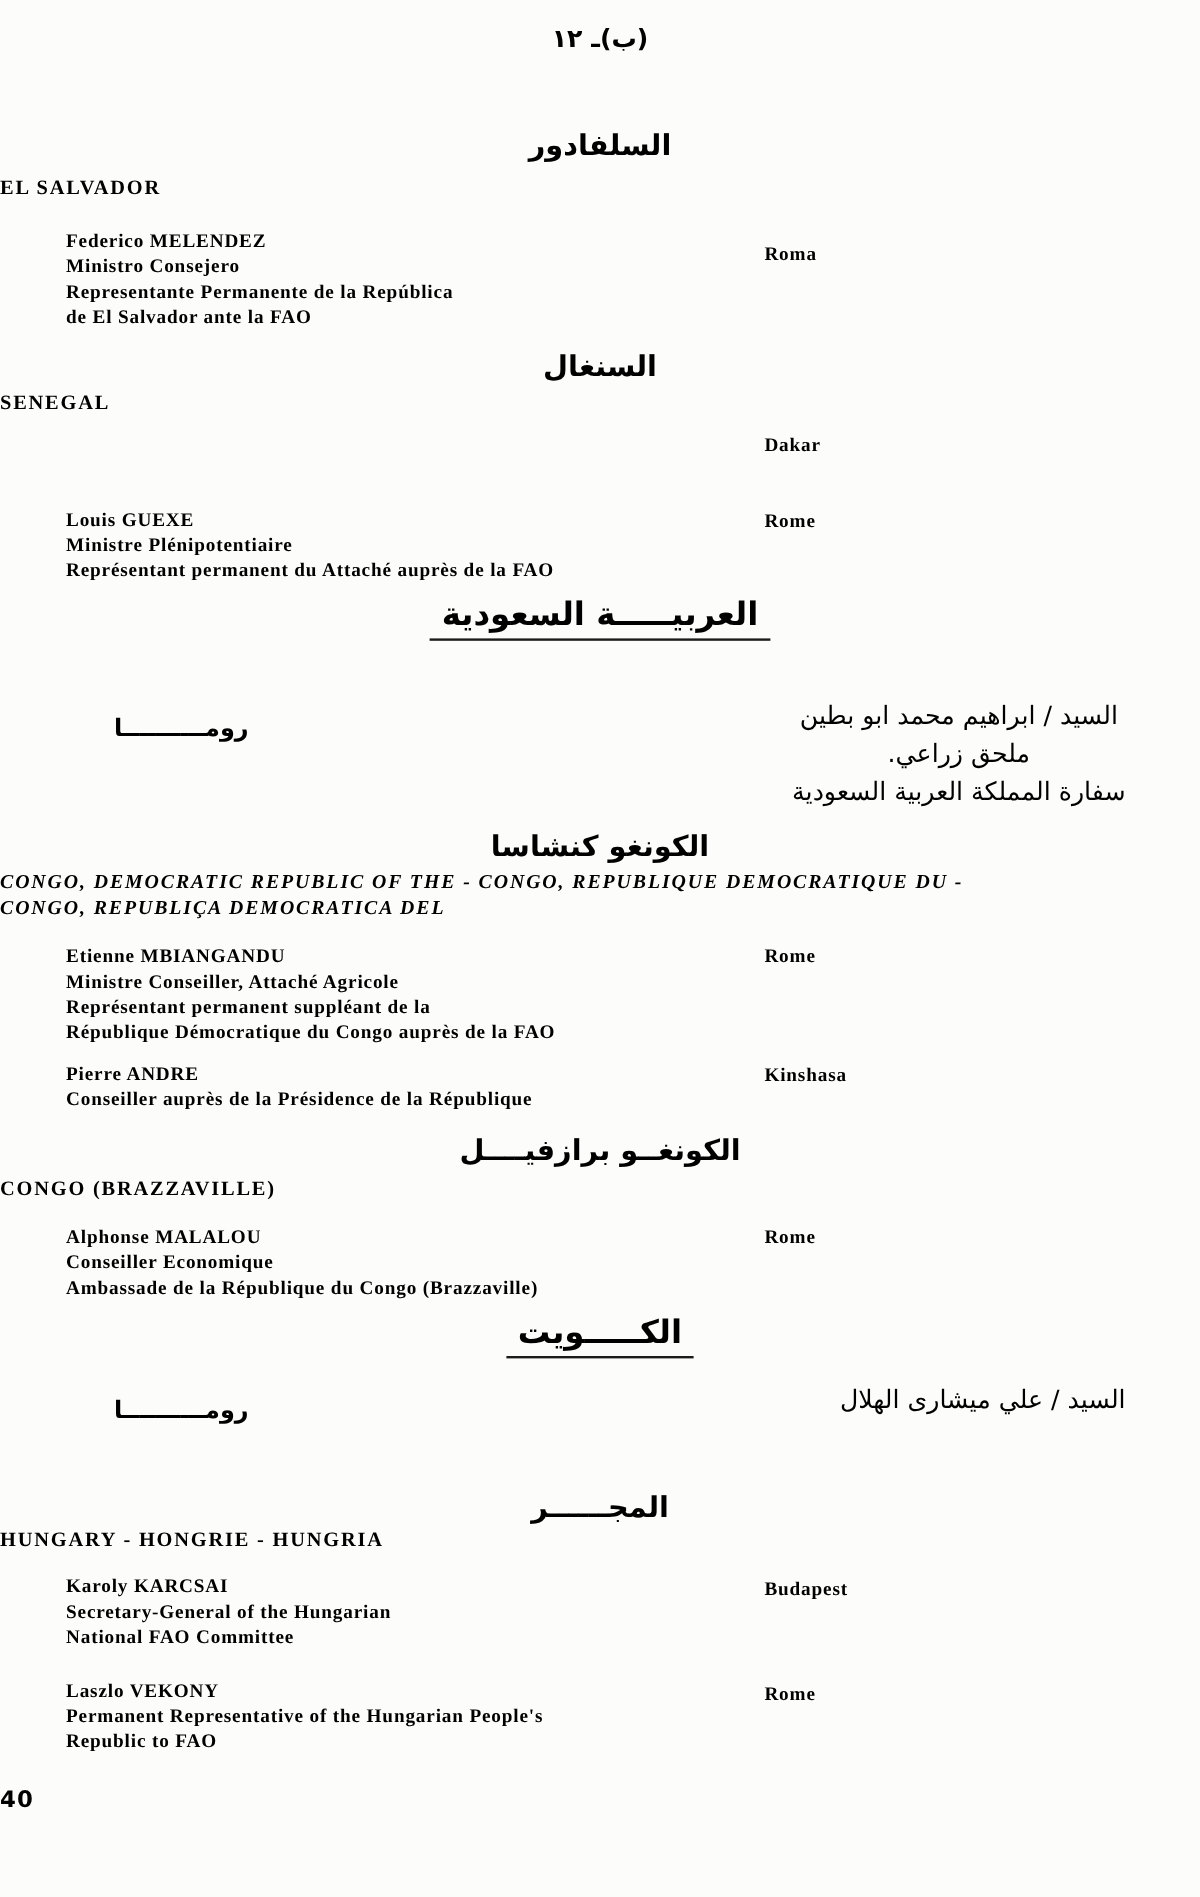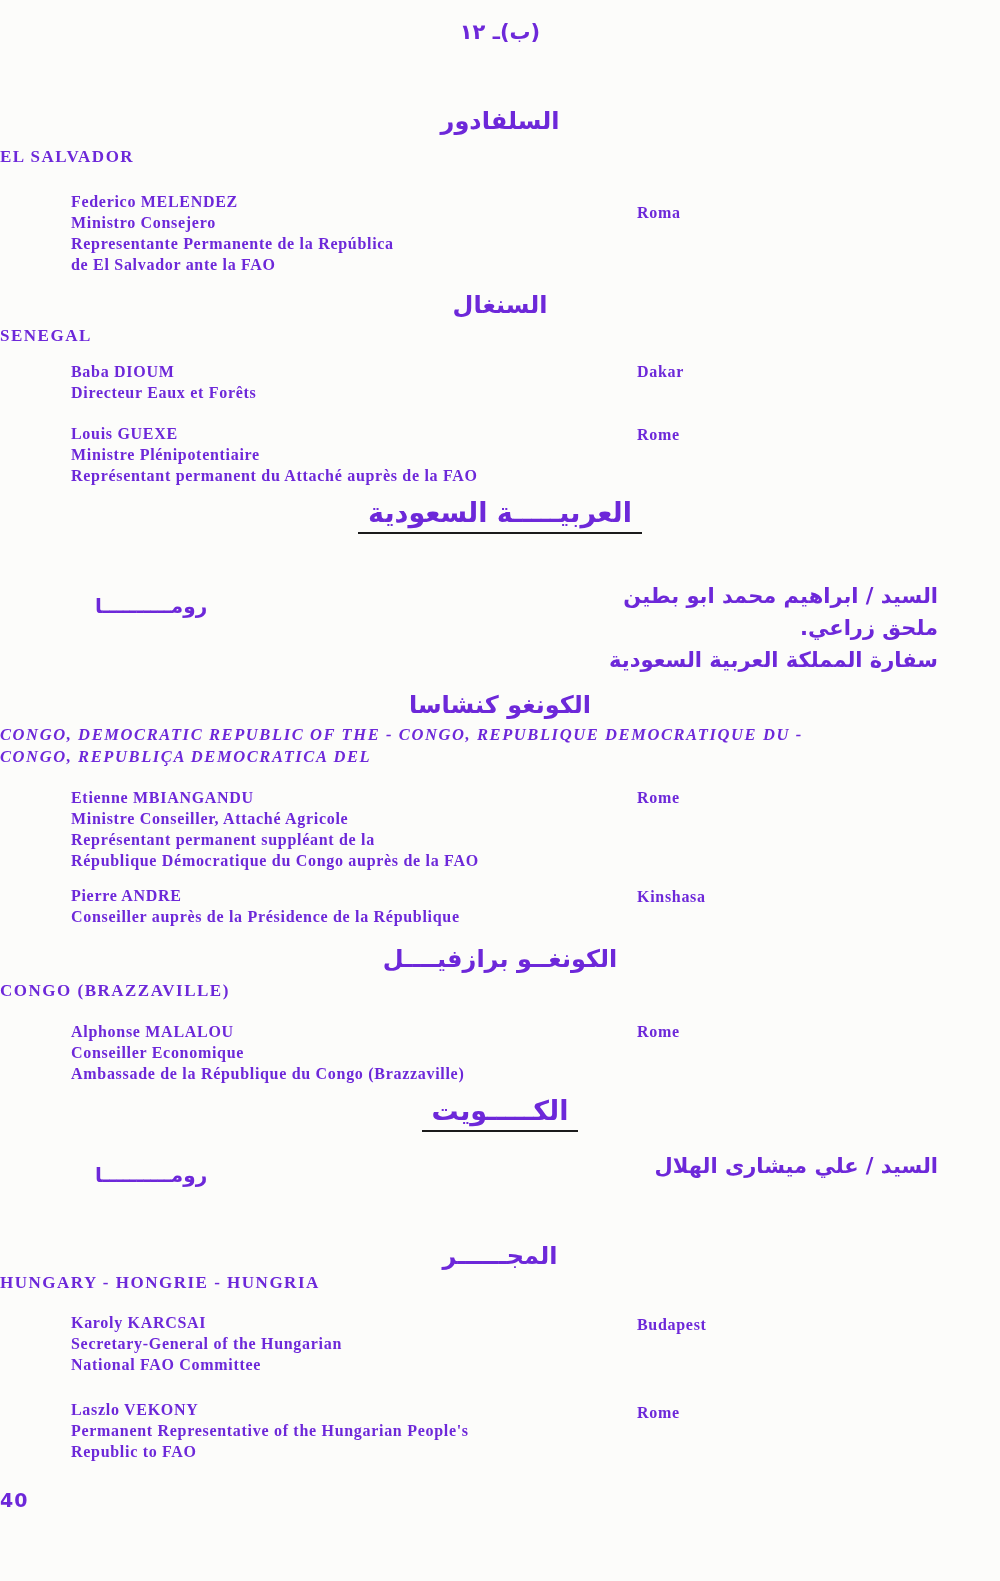--- a/index.html
+++ b/index.html
@@ -6,21 +6,21 @@
   body {
     background: #e8e8e6;
     font-family: "Liberation Serif", serif;
   }
   .page {
     position: relative;
     width: 1000px;
     height: 1581px;
     margin: 0 auto;
     background: #fcfcfa;
-    color: #6d28d9;
+    color: #000000;
     overflow: hidden;
   }
 
   
   .page-marker {
     position: absolute;
     left: 0; right: 0;
     text-align: center;
     direction: rtl;
     font-family: "DejaVu Sans", sans-serif;
@@ -56,38 +56,37 @@
 
   
   .entry {
     position: absolute;
     left: 55px;
     font-weight: 700;
     font-size: 16px;
     line-height: 21px;
     letter-spacing: 0.7px;
     white-space: nowrap;
-    margin-left: 16px;
   }
   .location {
     position: absolute;
     left: 637px;
     font-weight: 700;
     font-size: 16px;
     letter-spacing: 0.7px;
   }
 
   
   .ar-entry {
     position: absolute;
     right: 62px;
-    text-align: right;
-    direction: rtl;
-    font-family: "DejaVu Sans", sans-serif;
-    font-weight: 700;
+    text-align: center;
+    direction: rtl;
+    font-family: "DejaVu Sans", sans-serif;
+    font-weight: 400;
     font-size: 21px;
     line-height: 32px;
     white-space: nowrap;
   }
   .ar-location {
     position: absolute;
     left: 95px;
     direction: rtl;
     font-family: "DejaVu Sans", sans-serif;
     font-weight: 700;
@@ -118,24 +117,20 @@
     <div>Federico MELENDEZ</div>
     <div>Ministro Consejero</div>
     <div>Representante Permanente de la República</div>
     <div>de El Salvador ante la FAO</div>
   </div>
   <div class="location" style="top:204px">Roma</div>
 
   <div class="heading-ar" style="top:290px">السنغال</div>
   <div class="heading-latin" style="top:325px">SENEGAL</div>
 
-  <div class="entry" style="top:361px">
-    <div>Baba DIOUM</div>
-    <div>Directeur Eaux et Forêts</div>
-  </div>
   <div class="location" style="top:363px">Dakar</div>
 
   <div class="entry" style="top:423px">
     <div>Louis GUEXE</div>
     <div>Ministre Plénipotentiaire</div>
     <div>Représentant permanent du Attaché auprès de la FAO</div>
   </div>
   <div class="location" style="top:426px">Rome</div>
 
   <div class="heading-ar" style="top:498px; font-size:27px;">

